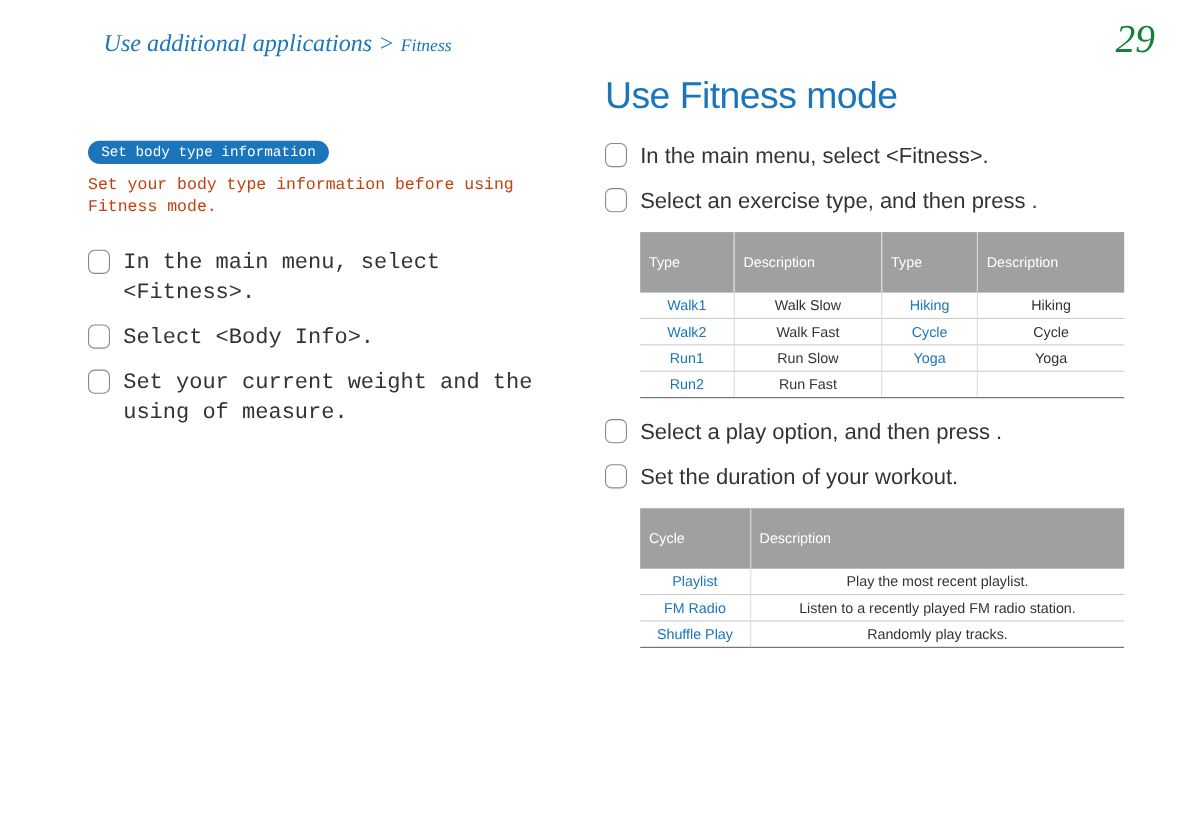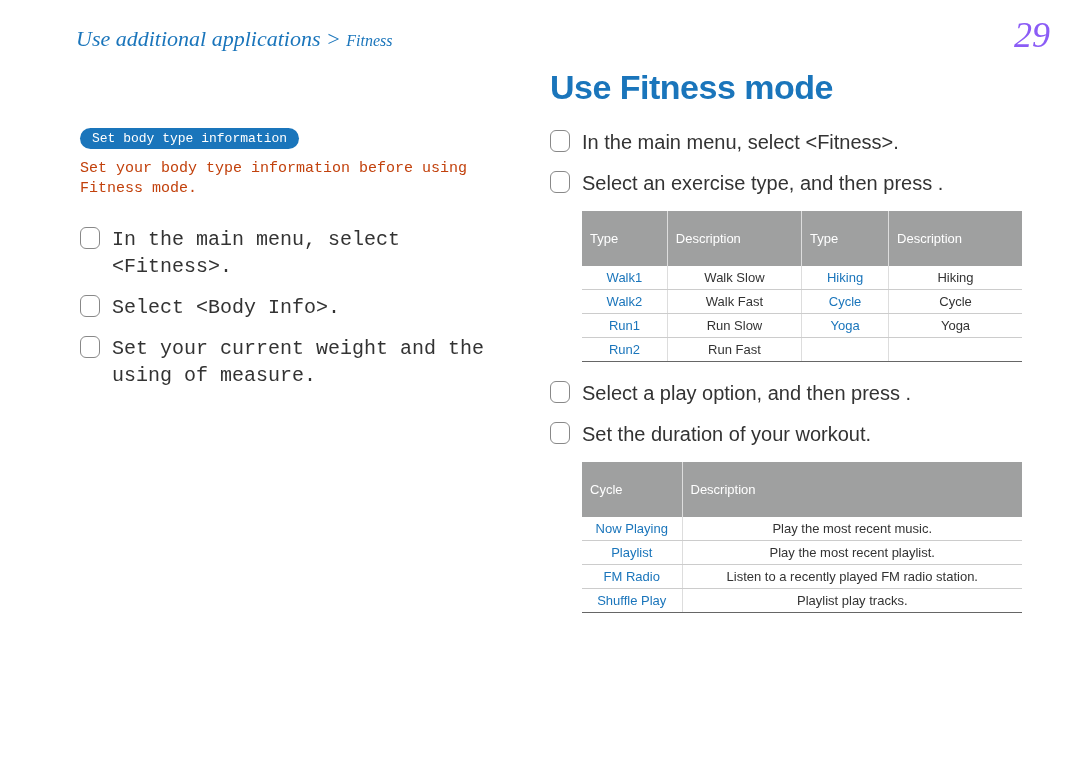--- a/index.html
+++ b/index.html
@@ -12,50 +12,50 @@
     color: #333;
   }
   .page {
     padding: 28px 40px 40px 80px;
     display: flex;
     gap: 40px;
   }
   .breadcrumb {
     position: absolute;
     top: 26px;
-    left: 76px;
+    left: 94px;
     font-family: Georgia, 'Times New Roman', serif;
     font-style: italic;
     color: #1a75bb;
     font-size: 22px;
   }
   .breadcrumb .sub {
     font-size: 16px;
   }
   .page-number {
     position: absolute;
     top: 14px;
     right: 30px;
     font-family: Georgia, 'Times New Roman', serif;
     font-style: italic;
     font-size: 36px;
-    color: #8b5cf6;
+    color: #15803d;
   }
   .col-left {
     width: 430px;
     padding-top: 100px;
     font-family: Liberation Mono, monospace;
   }
   .col-right {
     width: 480px;
     padding-top: 40px;
   }
   .title {
     font-size: 34px;
-    font-weight: 700;
+    font-weight: 400;
     color: #1a75bb;
     margin-bottom: 22px;
     letter-spacing: -0.5px;
   }
   .pill {
     display: inline-block;
     background: #1a75bb;
     color: #fff;
     font-size: 13px;
     padding: 3px 12px;
@@ -208,31 +208,27 @@
 
     <table class="options-table">
       <thead>
         <tr>
           <th>Cycle</th>
           <th>Description</th>
         </tr>
       </thead>
       <tbody>
         <tr>
-          <td>Now Playing</td>
-          <td>Play the most recent music.</td>
-        </tr>
-        <tr>
           <td>Playlist</td>
           <td>Play the most recent playlist.</td>
         </tr>
         <tr>
           <td>FM Radio</td>
           <td>Listen to a recently played FM radio station.</td>
         </tr>
         <tr>
           <td>Shuffle Play</td>
-          <td>Playlist play tracks.</td>
+          <td>Randomly play tracks.</td>
         </tr>
       </tbody>
     </table>
   </div>
 </div>
 
 </body></html>

